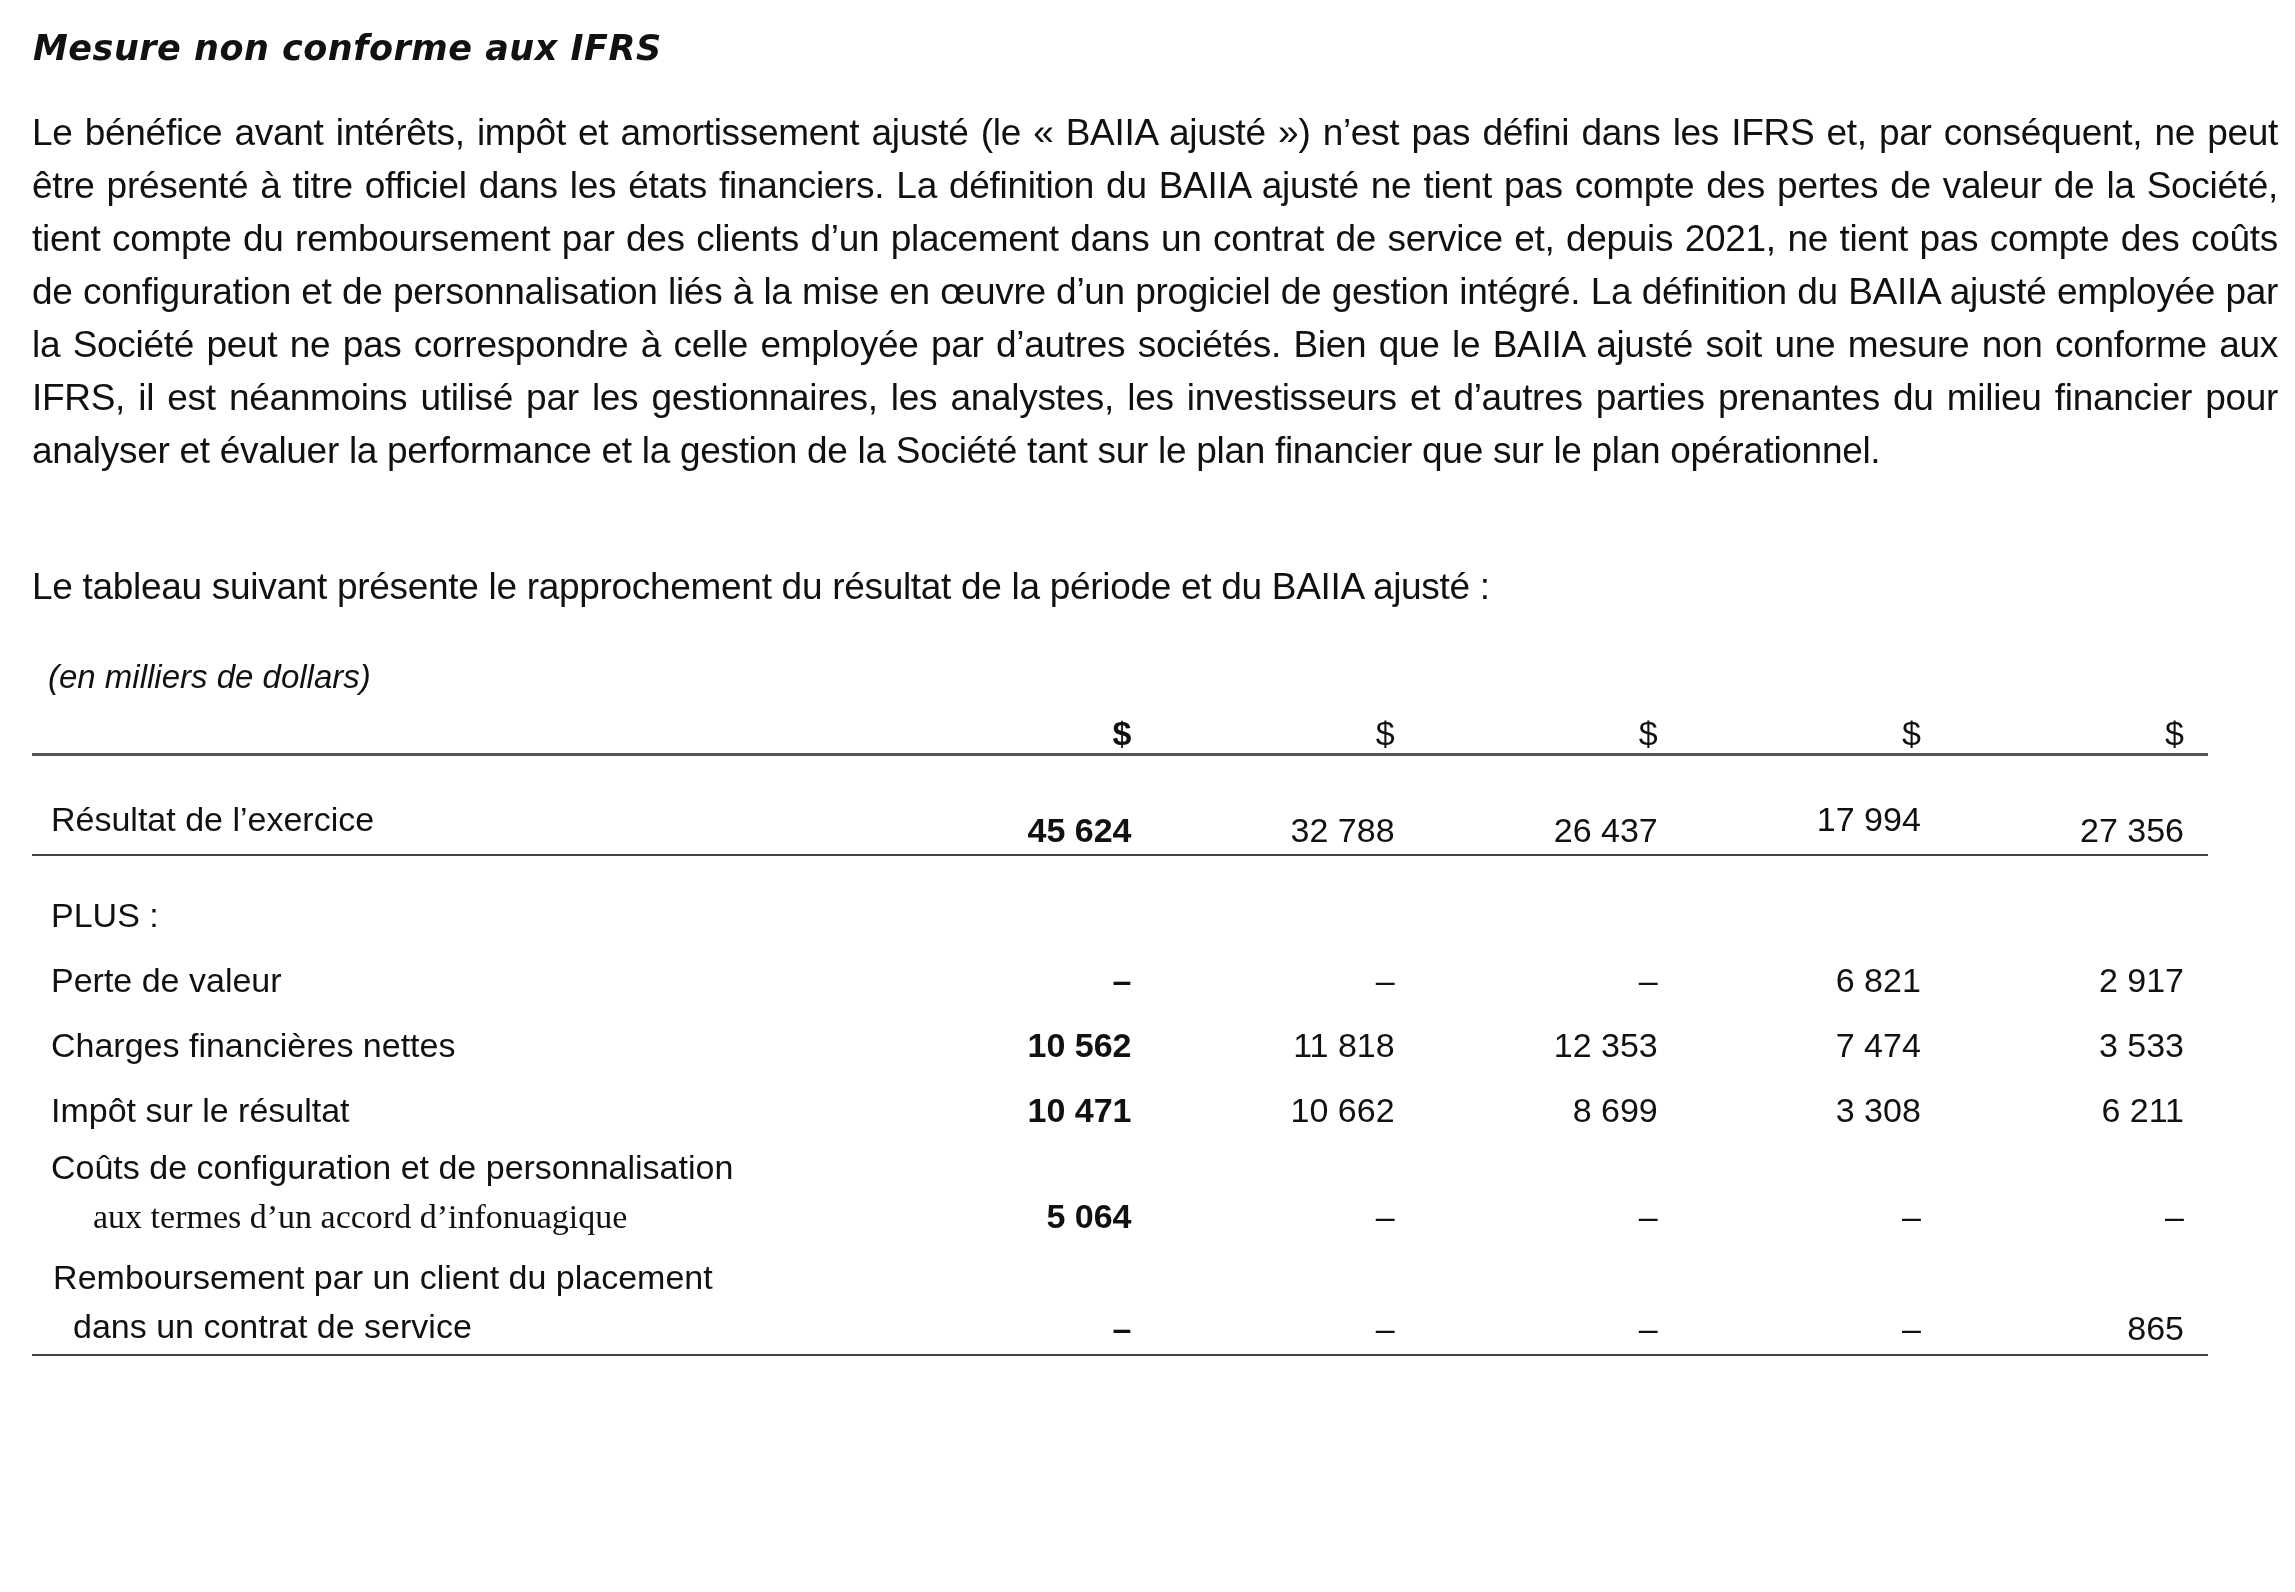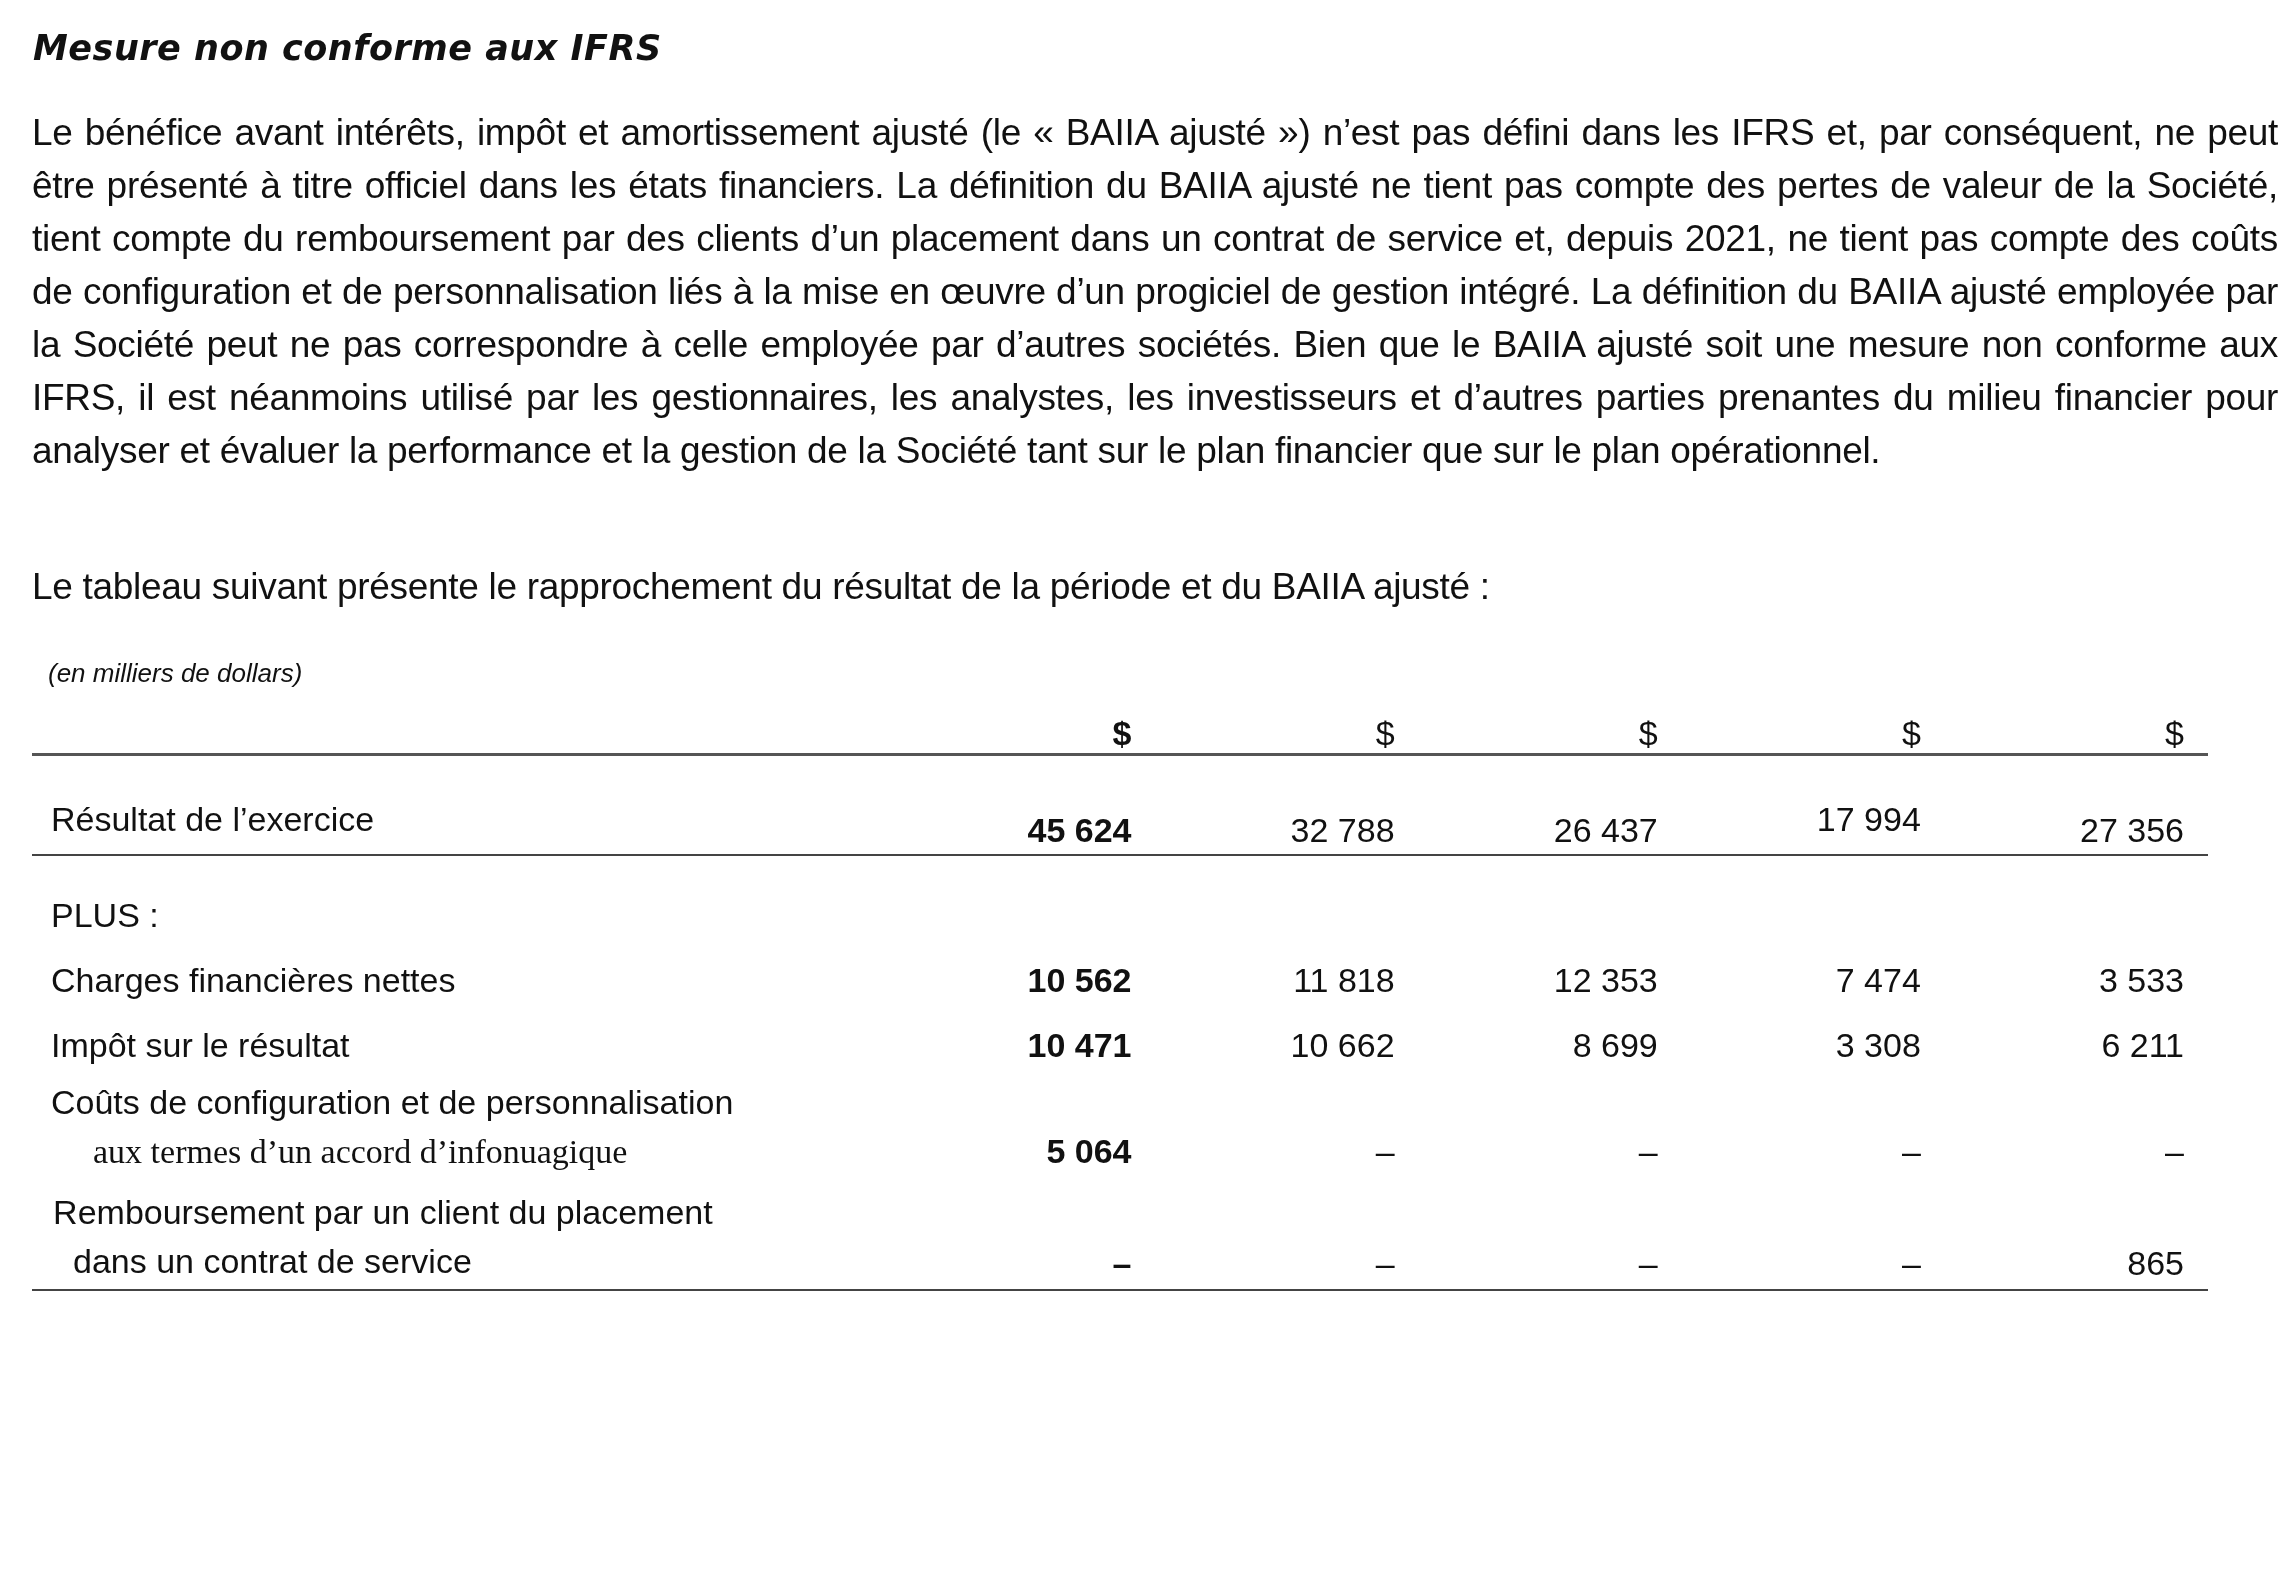--- a/index.html
+++ b/index.html
@@ -18,21 +18,21 @@
     .para {
       position: absolute; left: 32px; width: 2246px;
       font-size: 37px; line-height: 53px;
       text-align: justify; text-align-last: left;
       letter-spacing: -0.3px;
     }
     .para.p1 { top: 106px; }
     .para.p2 { top: 560px; }
     .units {
       position: absolute; left: 48px; top: 658px;
-      font-size: 26px; font-style: italic;
+      font-size: 33px; font-style: italic;
     }
     table.recon {
       position: absolute; left: 32px; top: 704px;
       width: 2176px; border-collapse: collapse;
       font-size: 34px;
     }
     table.recon td, table.recon th { padding: 0; vertical-align: bottom; }
     col.c-label { width: 860px; }
     col.c-val { width: 263px; }
     .num { text-align: right; padding-right: 24px !important; white-space: nowrap; }
@@ -94,20 +94,28 @@
     </tr>
     <tr class="row" style="height:80px;">
       <td class="label">PLUS :</td>
       <td></td>
         <td></td>
         <td></td>
         <td></td>
         <td></td>
     </tr>
     <tr class="row">
+      <td class="label">Perte de valeur</td>
+      <td class="num bold">–</td>
+      <td class="num">–</td>
+      <td class="num">–</td>
+      <td class="num">6 821</td>
+      <td class="num">2 917</td>
+    </tr>
+    <tr class="row">
       <td class="label">Charges financières nettes</td>
       <td class="num bold">10 562</td>
       <td class="num">11 818</td>
       <td class="num">12 353</td>
       <td class="num">7 474</td>
       <td class="num">3 533</td>
     </tr>
     <tr class="row">
       <td class="label">Impôt sur le résultat</td>
       <td class="num bold">10 471</td>

